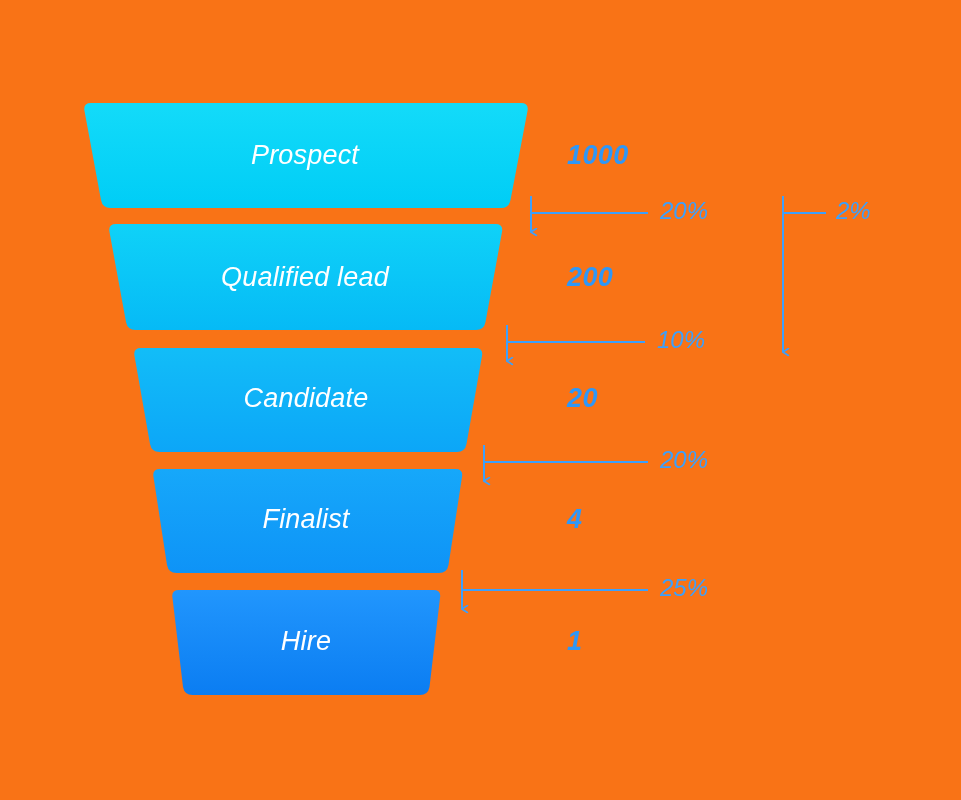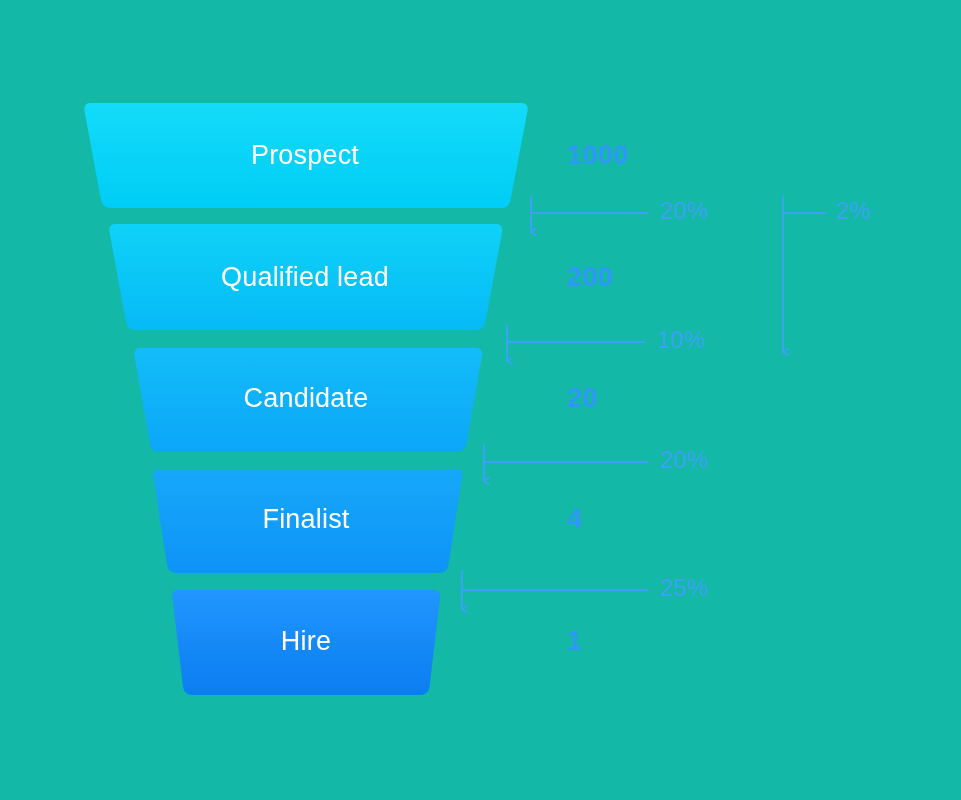--- a/index.html
+++ b/index.html
@@ -10,21 +10,22 @@
   body {
     width: 961px;
     height: 800px;
     font-family: "Liberation Sans", sans-serif;
     overflow: hidden;
   }
   #funnel-root {
     position: relative;
     width: 961px;
     height: 800px;
-    background: #14b8a6;
+    background: #f97316;
+    font-style: italic;
   }
   svg.funnel-svg {
     position: absolute;
     left: 0;
     top: 0;
     width: 961px;
     height: 800px;
   }
   .stage-label {
     fill: #ffffff;

